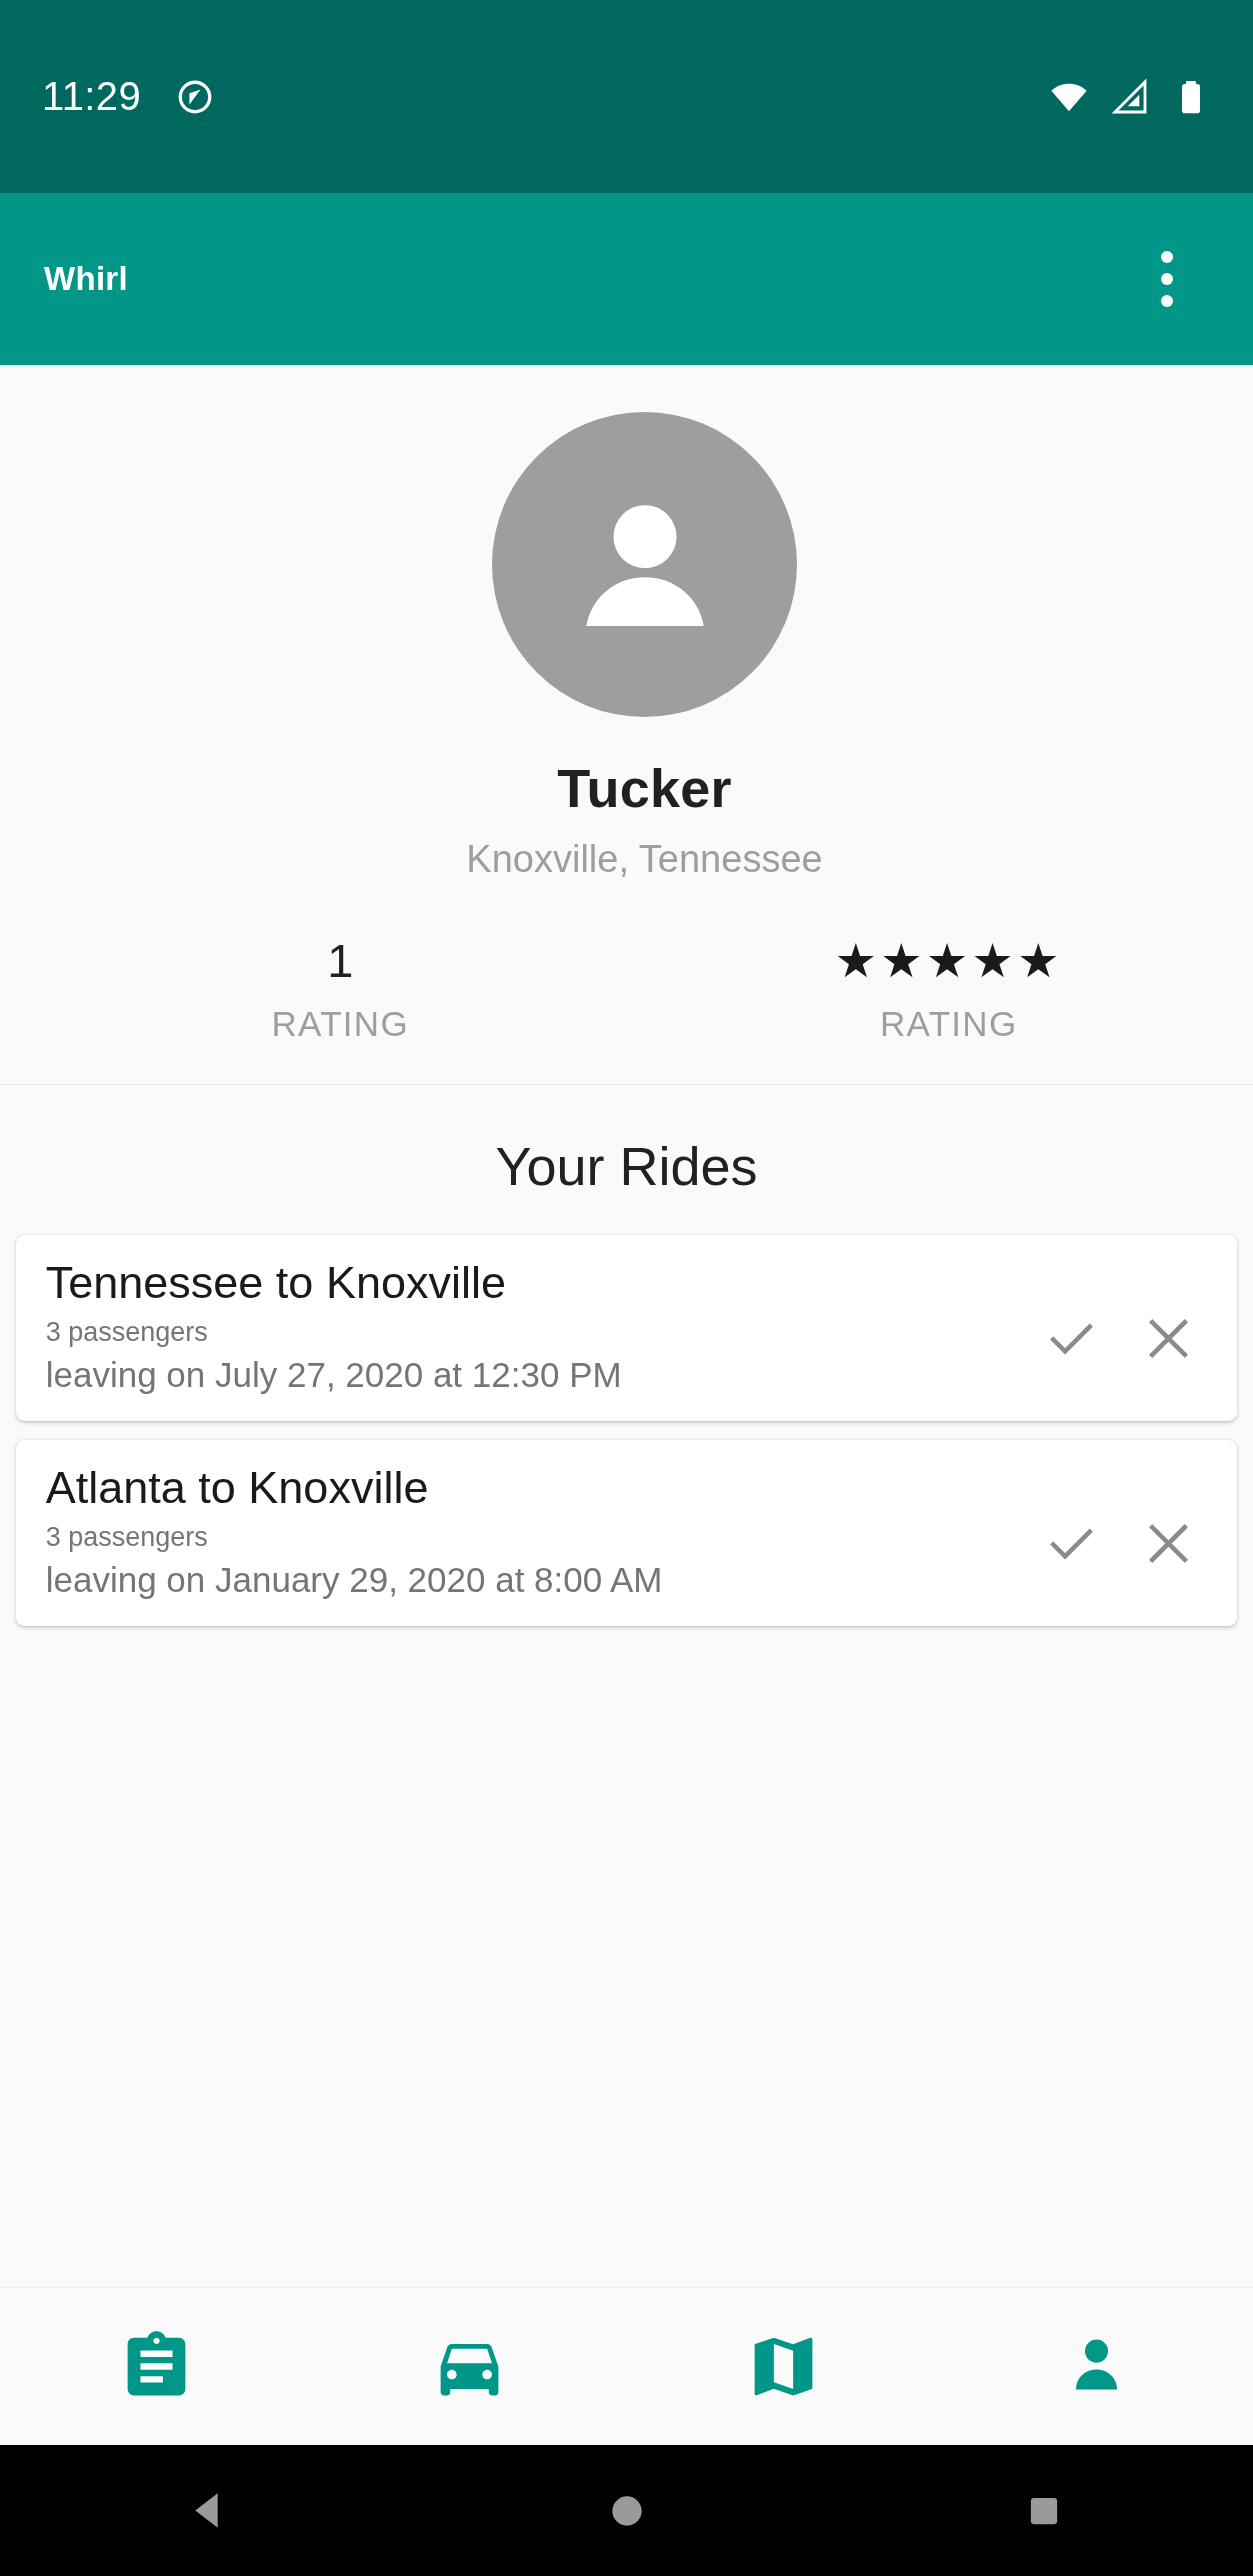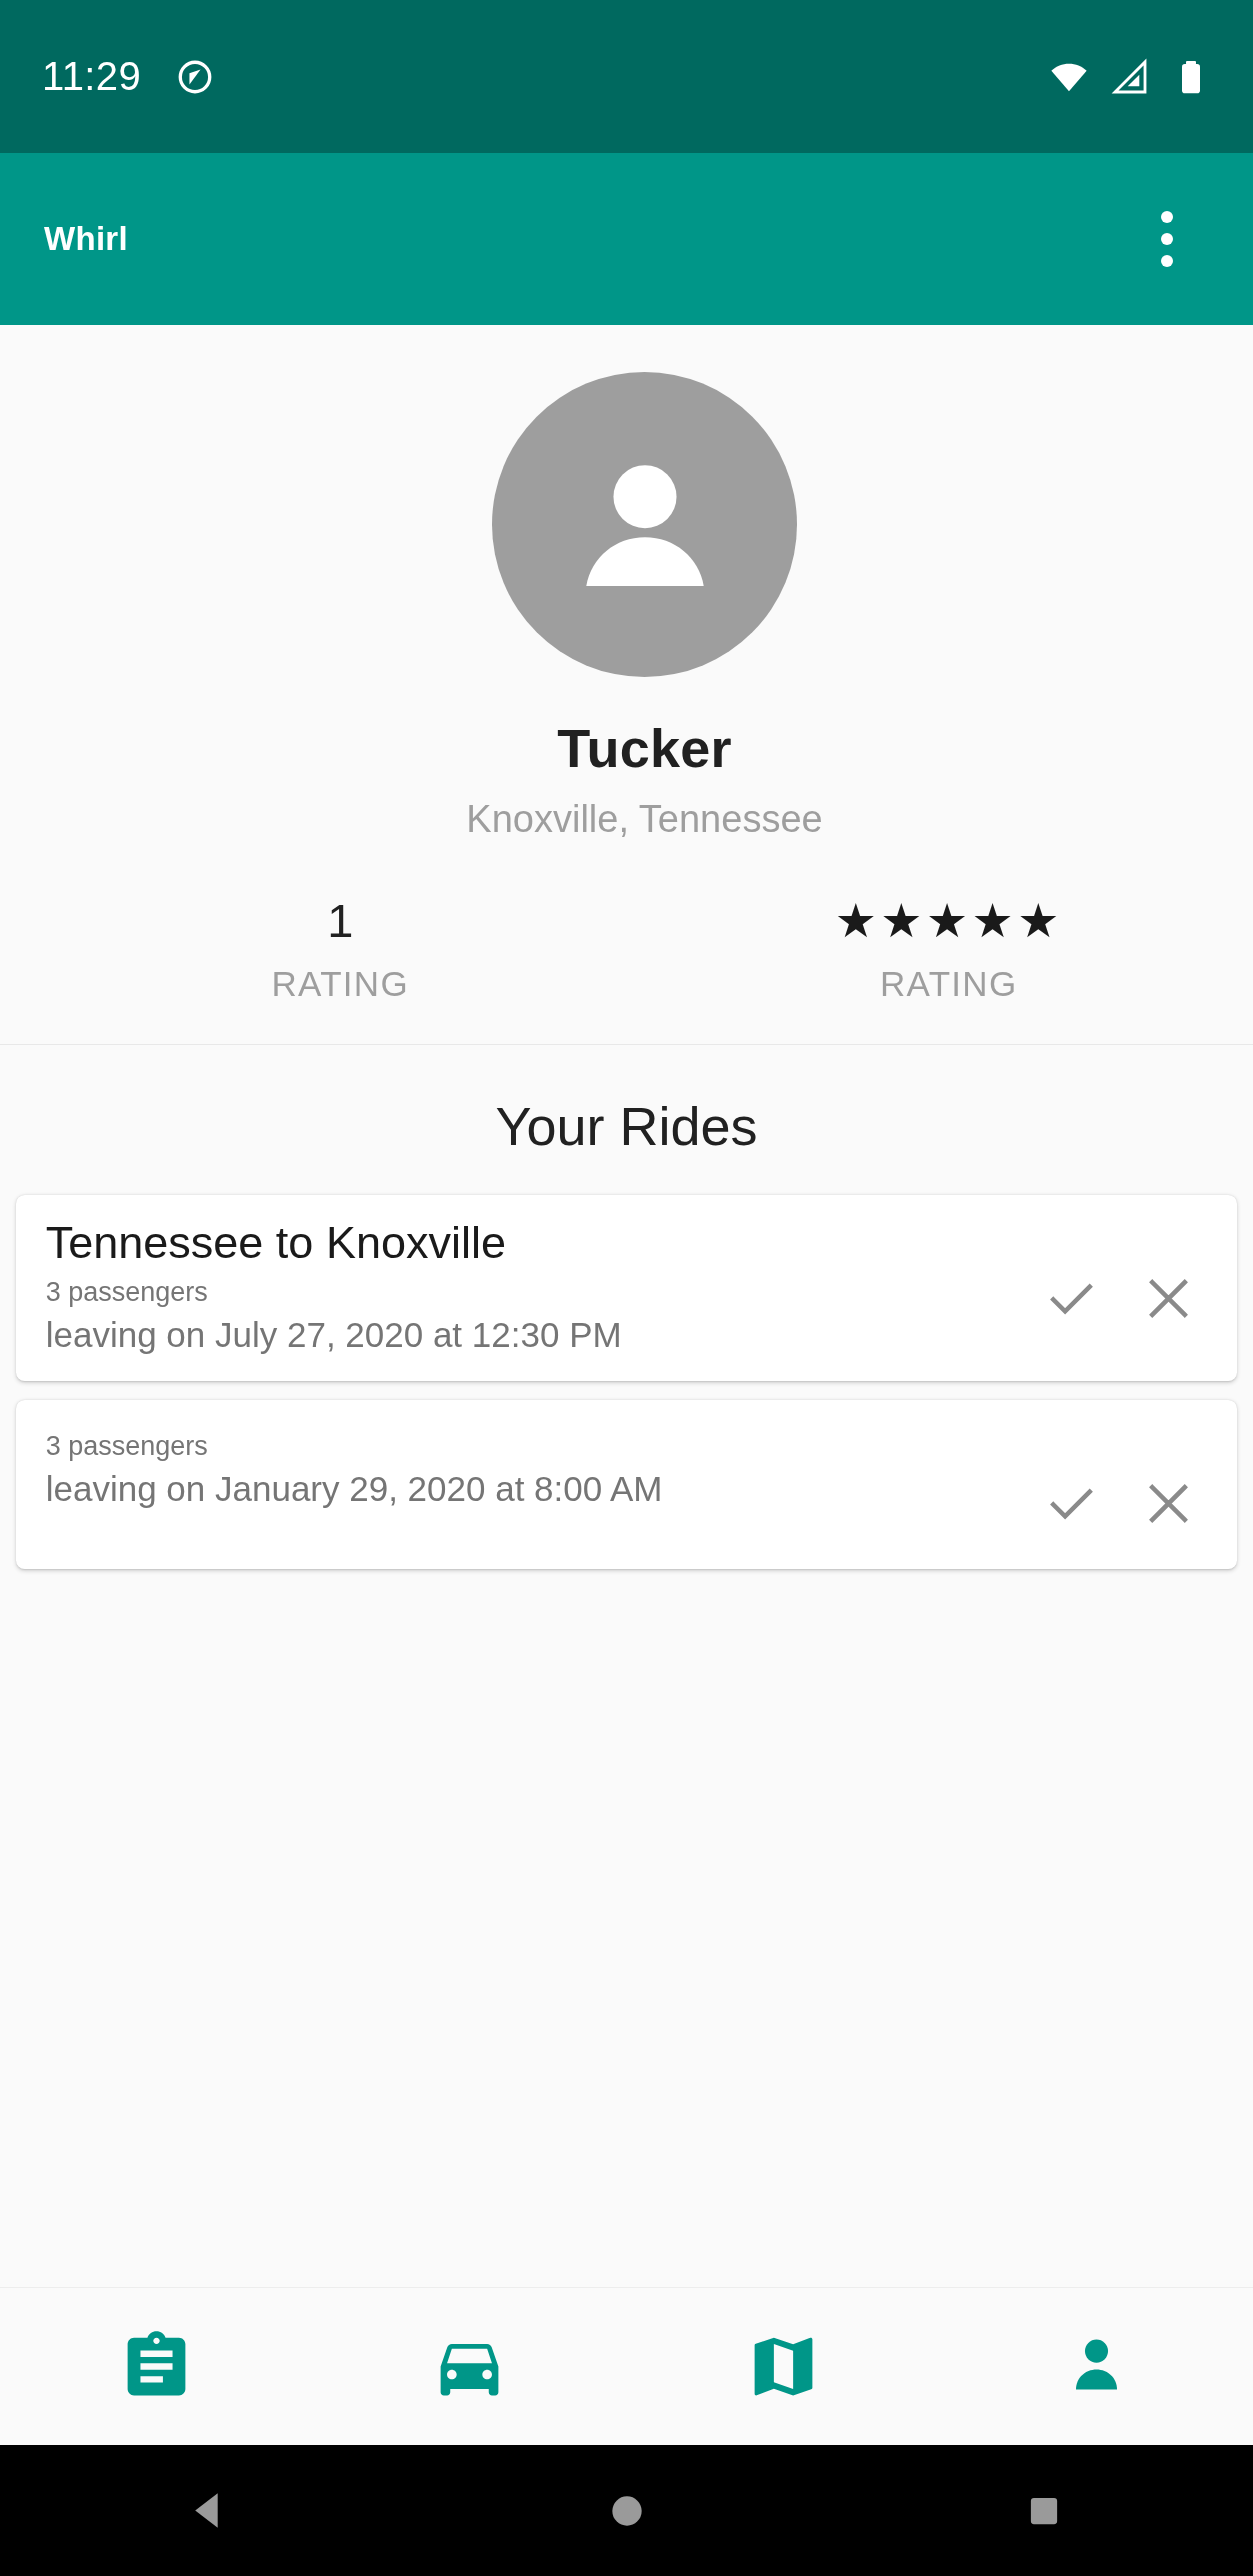--- a/index.html
+++ b/index.html
@@ -11,21 +11,21 @@
   }
   #phone {
     position:relative;
     width:1253px; height:2576px;
     background:#fafafa;
     display:flex; flex-direction:column;
   }
 
   
   .status-bar {
-    height:153px;
+    height:193px;
     background:#00695f;
     display:flex; align-items:center;
     padding:0 42px;
     flex:none;
   }
   .status-left { display:flex; align-items:center; gap:35px; }
   .status-clock {
     color:#fff; font-size:40px; letter-spacing:0.4px;
   }
   .status-right {
@@ -263,20 +263,21 @@
           <div class="icon-btn">
             <svg width="59" height="59" viewBox="0 0 24 24">
               <path d="M5.4 5.4 L18.6 18.6 M18.6 5.4 L5.4 18.6" fill="none" stroke="#8a8a8a" stroke-width="1.85" stroke-linecap="square"></path>
             </svg>
           </div>
         </div>
       </div>
 
       <div class="ride-card">
         <div class="ride-info">
+          <div class="ride-route">Atlanta to Knoxville</div>
           <div class="ride-passengers">3 passengers</div>
           <div class="ride-when">leaving on January 29, 2020 at 8:00 AM</div>
         </div>
         <div class="ride-actions">
           <div class="icon-btn">
             <svg width="59" height="59" viewBox="0 0 24 24">
               <path d="M4.6 12.4 L9.4 17.2 L19.4 7.2" fill="none" stroke="#8a8a8a" stroke-width="1.85" stroke-linecap="square"></path>
             </svg>
           </div>
           <div class="icon-btn">

